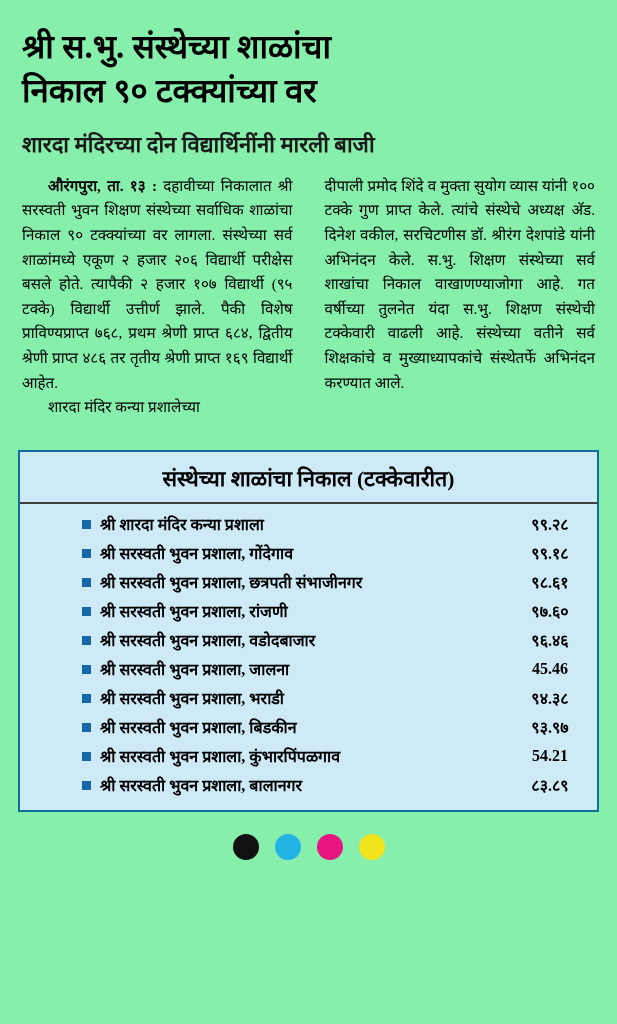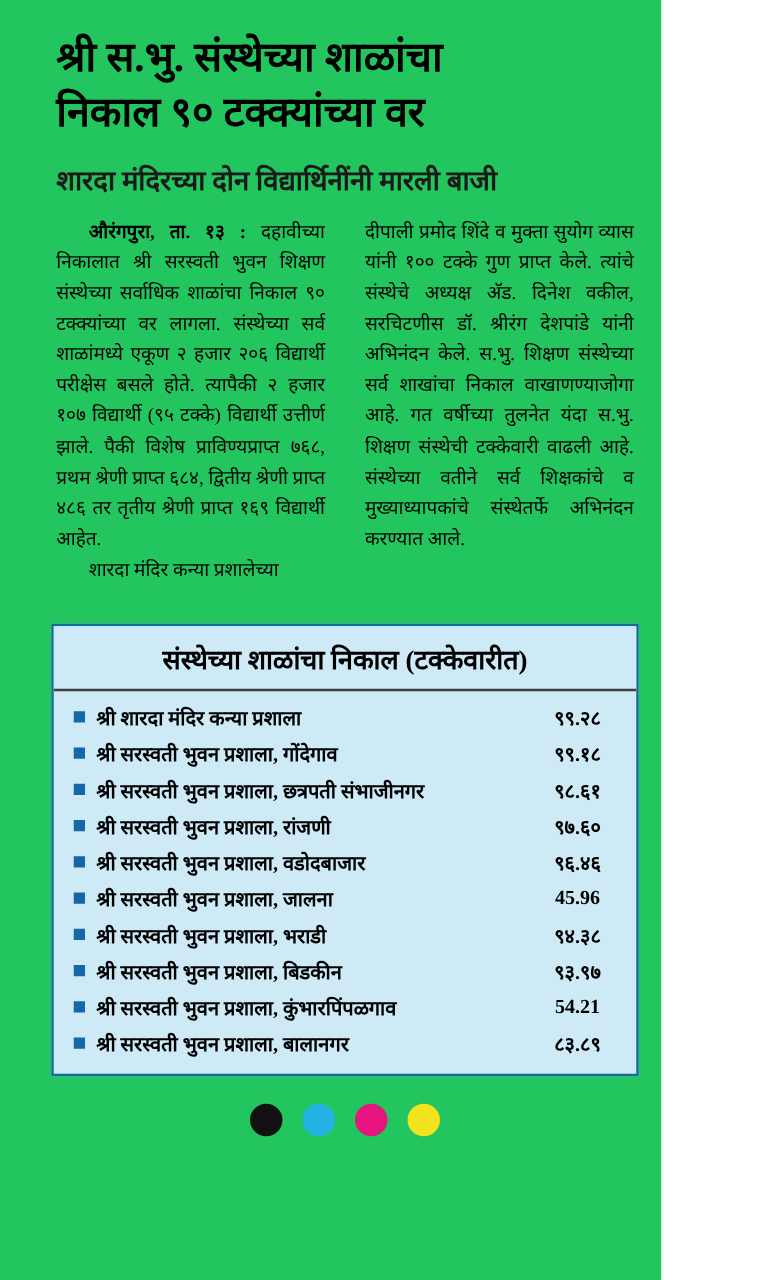--- a/index.html
+++ b/index.html
@@ -8,25 +8,24 @@
     background: #ffffff;
   }
   body {
     width: 617px;
     height: 1024px;
     font-family: "Liberation Sans", sans-serif;
     overflow: hidden;
   }
   .page {
     position: relative;
-    width: 529px;
+    width: 617px;
     height: 1024px;
-    background: #22c55e;
+    background: #86efac;
     box-sizing: border-box;
-    padding-left: 23px;
   }
   
   .headline {
     padding: 26px 22px 4px 22px;
   }
   .headline-line {
     font-family: "Liberation Serif", serif;
     font-weight: bold;
     font-size: 33px;
     line-height: 1.32;
@@ -80,20 +79,21 @@
     font-weight: bold;
     font-size: 21.5px;
     text-align: center;
     color: #000000;
     padding: 11px 6px 10px 6px;
     border-bottom: 2px solid #404040;
     background: #cdeaf6;
   }
   .table-body {
     padding: 6px 0 10px 0;
+    margin-left: 46px;
   }
   .row {
     display: flex;
     align-items: center;
     padding: 3.5px 18px 3.5px 16px;
   }
   .bullet {
     width: 9px;
     height: 9px;
     background: #1667a8;
@@ -184,21 +184,21 @@
 
       <div class="row">
         <span class="bullet"></span>
         <span class="row-name">श्री सरस्वती भुवन प्रशाला, वडोदबाजार</span>
         <span class="row-value">९६.४६</span>
       </div>
 
       <div class="row">
         <span class="bullet"></span>
         <span class="row-name">श्री सरस्वती भुवन प्रशाला, जालना</span>
-        <span class="row-value">45.96</span>
+        <span class="row-value">45.46</span>
       </div>
 
       <div class="row">
         <span class="bullet"></span>
         <span class="row-name">श्री सरस्वती भुवन प्रशाला, भराडी</span>
         <span class="row-value">९४.३८</span>
       </div>
 
       <div class="row">
         <span class="bullet"></span>

